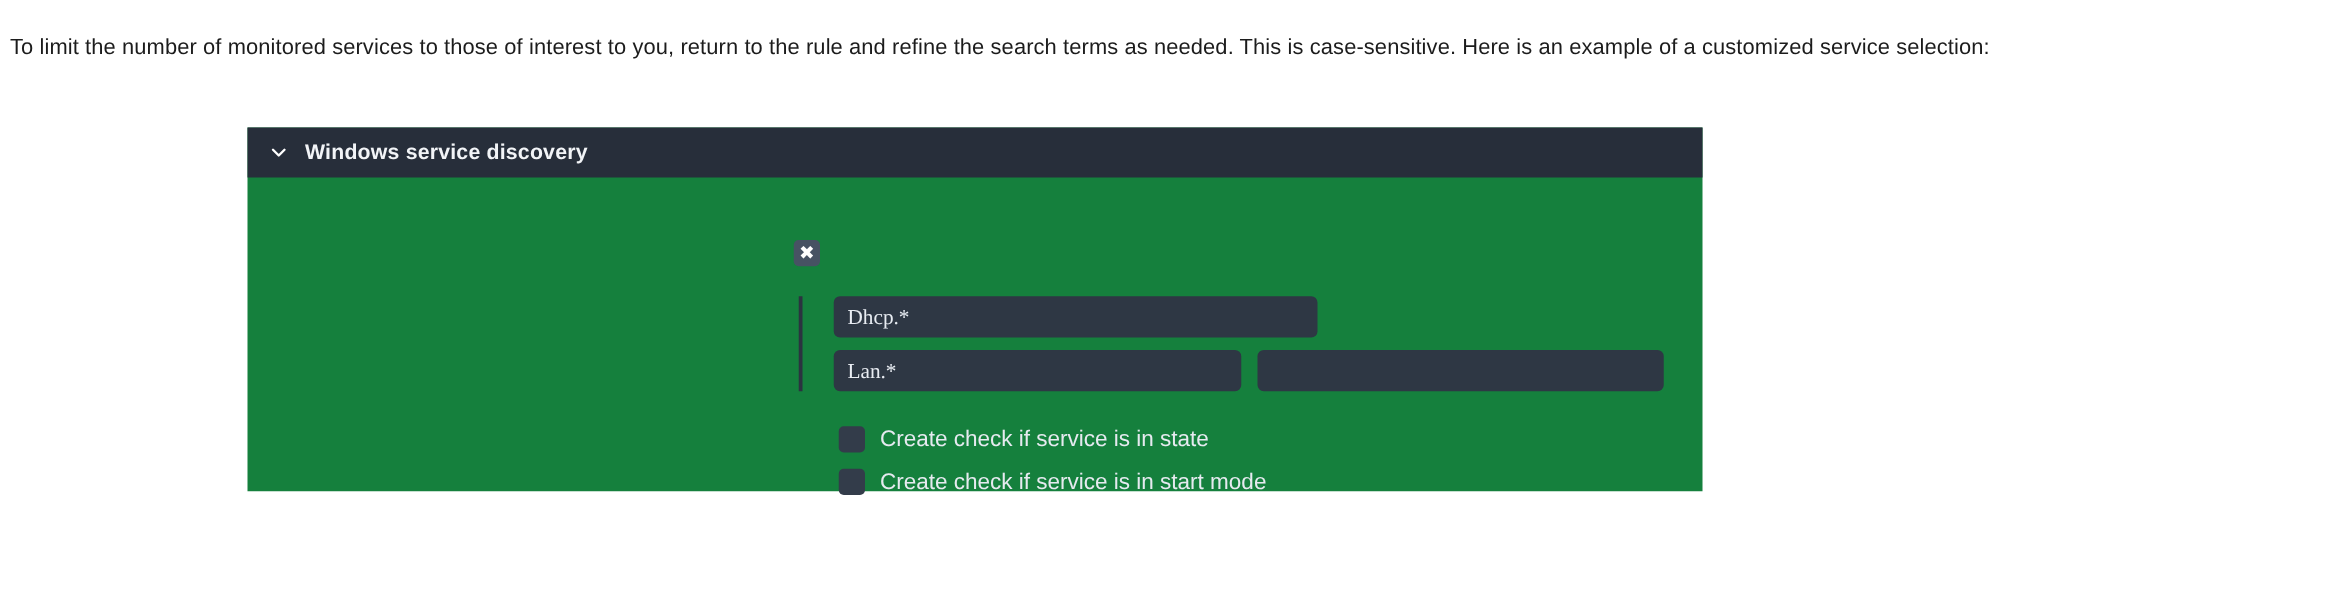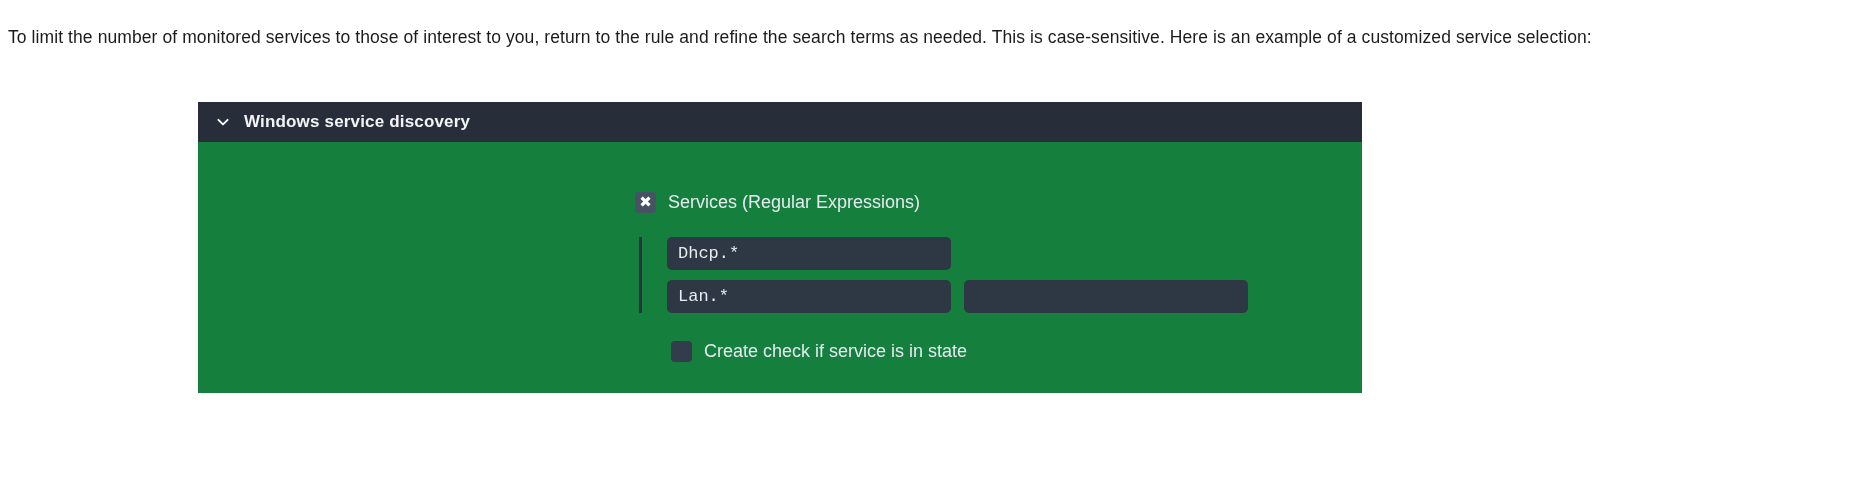--- a/index.html
+++ b/index.html
@@ -119,27 +119,27 @@
     box-sizing: border-box;
   }
   .input-row {
     display: flex;
     gap: 13px;
     margin-bottom: 10px;
   }
   .input-row:last-child { margin-bottom: 0; align-items: center; }
 
   .text-input {
-    width: 284px;
+    width: 387px;
     height: 33px;
     background: #2e3744;
     border: none;
     border-radius: 5px;
     color: #e8ecf2;
-    font-family: Liberation Mono, monospace;
+    font-family: Liberation Serif, serif;
     font-size: 17px;
     padding: 0 11px;
     box-sizing: border-box;
     outline: none;
   }
   .text-input::placeholder { color: #6d7889; }
 
   
   #option-rows {
     position: absolute;
@@ -175,34 +175,37 @@
     </span>
     <span id="panel-title">Windows service discovery</span>
   </div>
 
   <div id="panel-body">
 
     <div id="services-row">
       <span class="cb checked">
         <span class="x-glyph">✖</span>
       </span>
-      <span id="services-label">Services (Regular Expressions)</span>
     </div>
 
     <div id="inputs-block">
       <div class="input-row">
         <input class="text-input" type="text" value="Dhcp.*" style="">
       </div>
       <div class="input-row">
         <input class="text-input" type="text" value="Lan.*" style="">
         <input class="text-input" type="text" value="" style="">
       </div>
     </div>
 
     <div id="option-rows">
       <div class="option-row">
         <span class="cb unchecked"></span>
         <span class="option-label">Create check if service is in state</span>
       </div>
+      <div class="option-row">
+        <span class="cb unchecked"></span>
+        <span class="option-label">Create check if service is in start mode</span>
+      </div>
     </div>
 
   </div>
 </div>
 
 </body></html>

